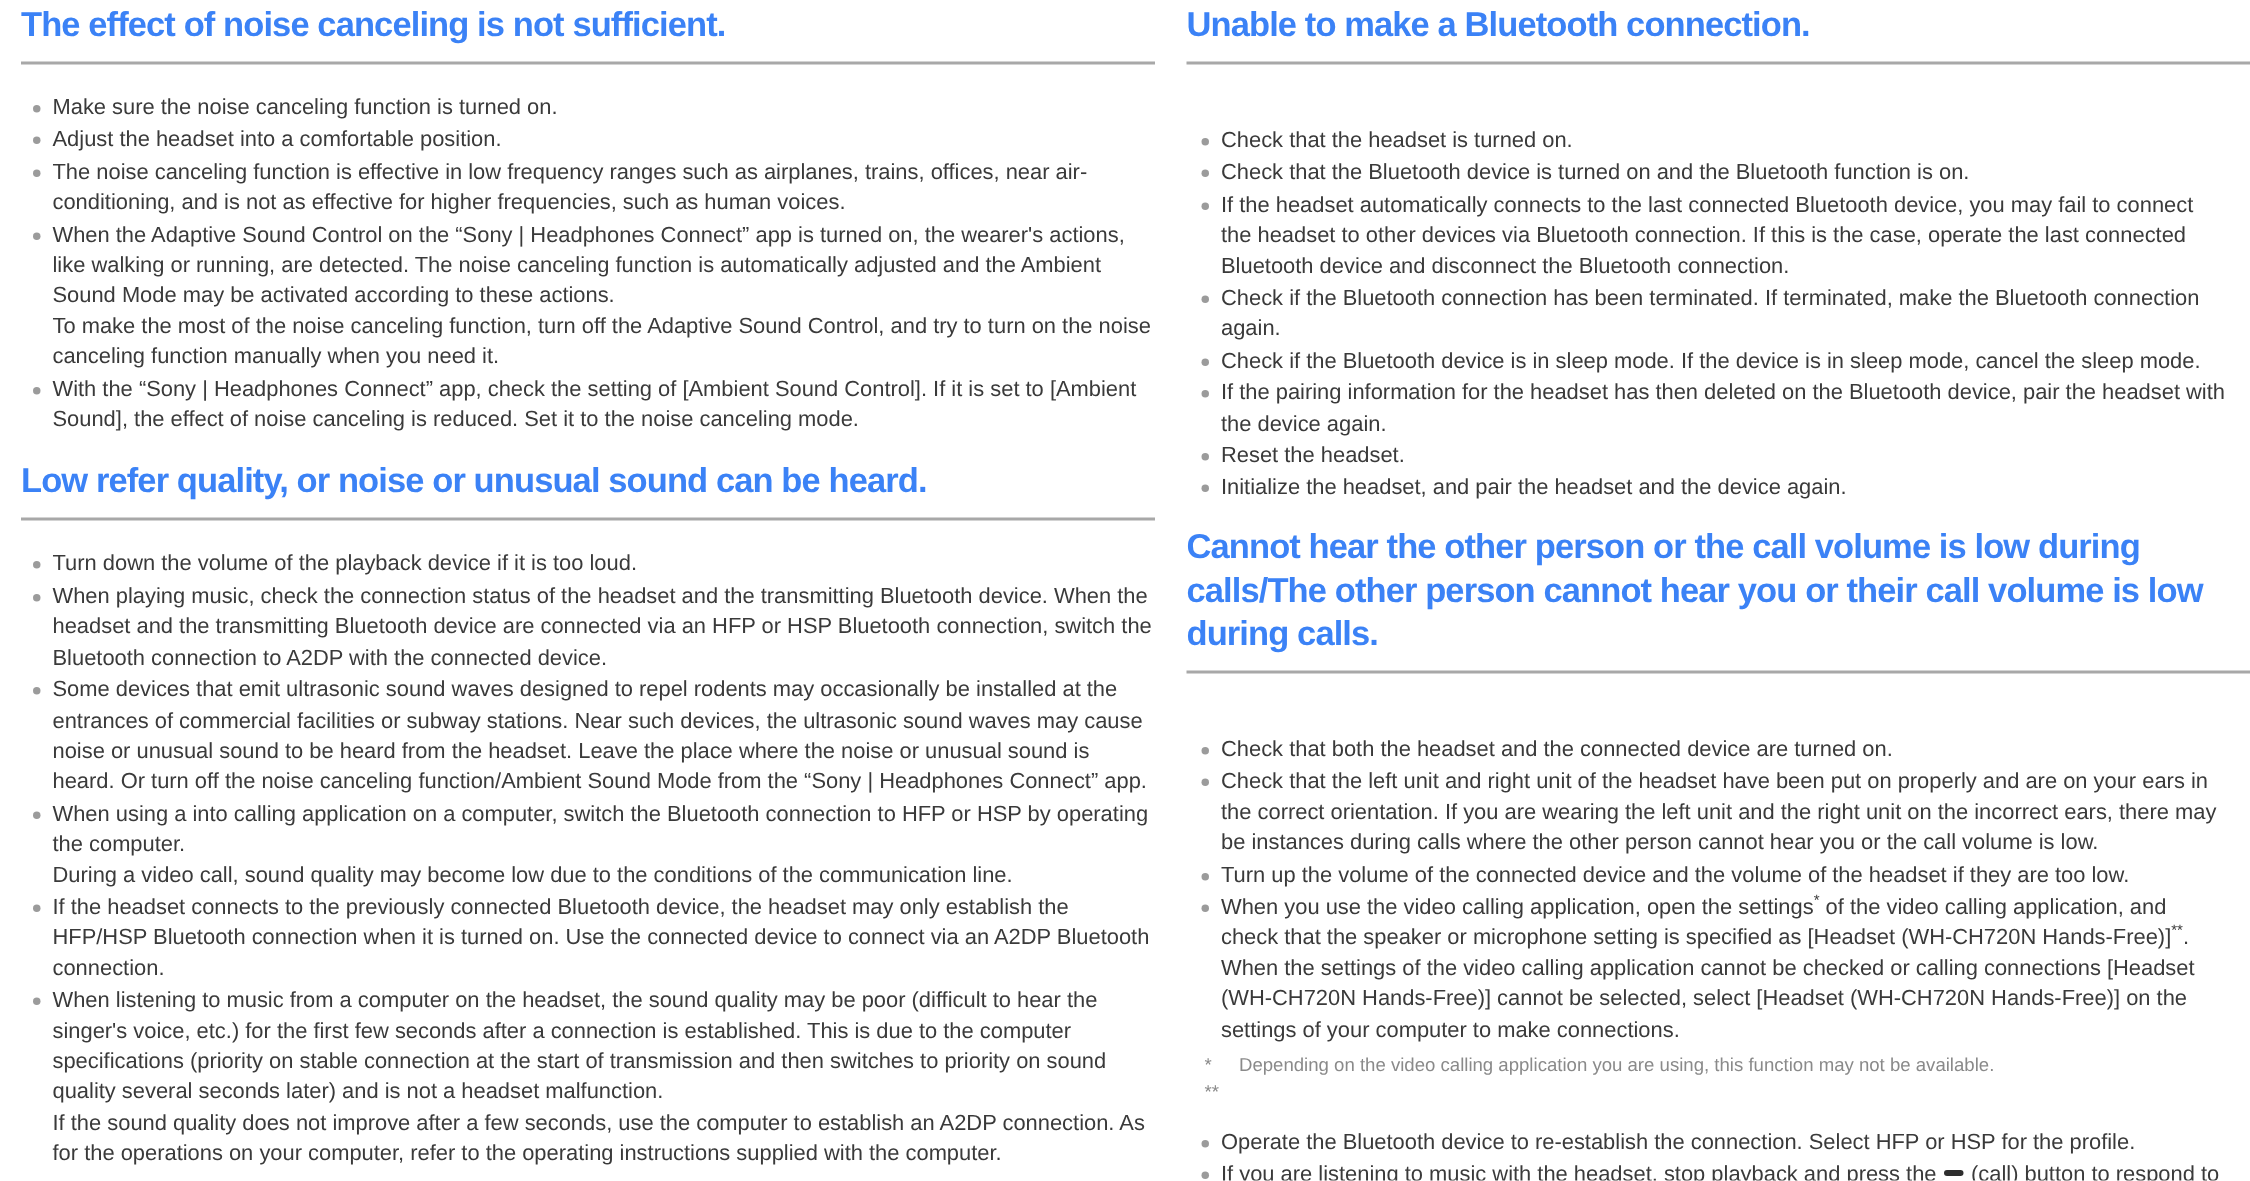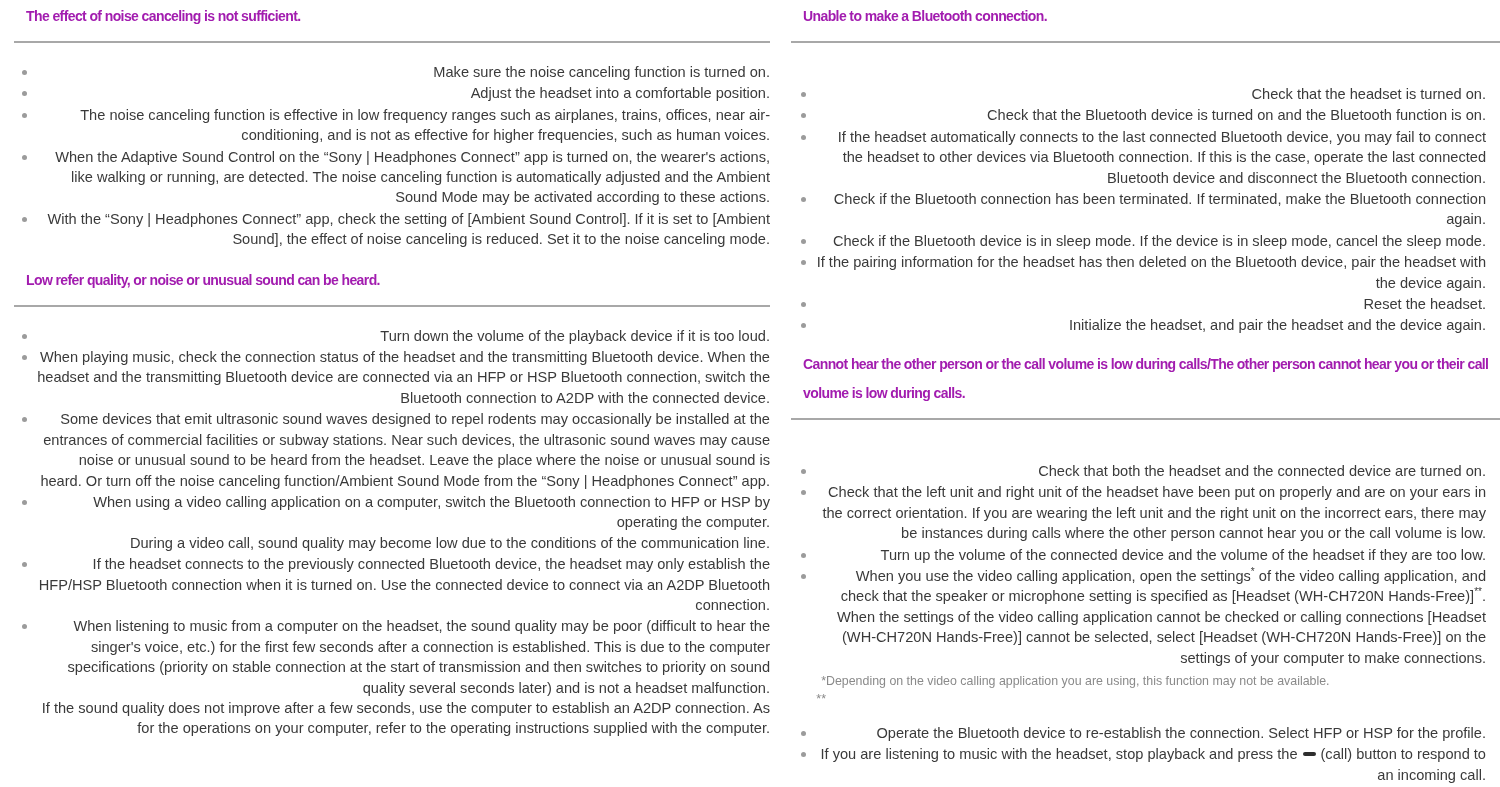--- a/index.html
+++ b/index.html
@@ -7,27 +7,27 @@
     width:1500px;height:787px;background:#ffffff;overflow:hidden;
     font-family:"Liberation Sans", sans-serif;color:#3a3a3a;
     -webkit-font-smoothing:antialiased;
   }
   .page{display:flex;gap:16px;padding-top:2px;box-sizing:border-box;}
   .col{box-sizing:border-box;}
   .col-left{width:770px;padding-left:14px;}
   .col-right{width:714px;padding-left:5px;}
 
   h2.section-title{
-    margin:0 0 10px 12px;
-    font-size:14px;font-weight:bold;letter-spacing:-0.6px;
-    line-height:29px;color:#a21caf;
+    margin:0 0 10px 0;
+    font-size:23px;font-weight:bold;letter-spacing:-0.6px;
+    line-height:29px;color:#3b82f6;
   }
   hr.rule{border:none;border-top:2px solid #a8a8a8;margin:0;}
 
-  ul.bullets{list-style:none;margin:19px 0 16px 0;padding:0 0 0 21px;text-align:right;}
+  ul.bullets{list-style:none;margin:19px 0 16px 0;padding:0 0 0 21px;}
   .col-right ul.bullets{padding-left:23px;padding-right:14px;margin-bottom:14px;margin-top:41px;}
   ul.bullets li{
     position:relative;font-size:14.6px;line-height:20.4px;
     margin:0 0 1px 0;
   }
   ul.bullets li::before{
     content:"";position:absolute;left:-13px;top:8px;
     width:5px;height:5px;border-radius:50%;background:#9b9b9b;
   }
   ul.bullets p{margin:0;}
@@ -59,20 +59,21 @@
             <p>Make sure the noise canceling function is turned on.</p>
           </li>
         <li>
             <p>Adjust the headset into a comfortable position.</p>
           </li>
         <li>
             <p>The noise canceling function is effective in low frequency ranges such as airplanes, trains, offices, near air-conditioning, and is not as effective for higher frequencies, such as human voices.</p>
           </li>
         <li>
           <p>When the Adaptive Sound Control on the “Sony | Headphones Connect” app is turned on, the wearer's actions, like walking or running, are detected. The noise canceling function is automatically adjusted and the Ambient Sound Mode may be activated according to these actions.</p>
+          <p>To make the most of the noise canceling function, turn off the Adaptive Sound Control, and try to turn on the noise canceling function manually when you need it.</p>
         </li>
         <li>
             <p>With the “Sony | Headphones Connect” app, check the setting of [Ambient Sound Control]. If it is set to [Ambient Sound], the effect of noise canceling is reduced. Set it to the noise canceling mode.</p>
           </li>
       </ul>
     </section>
 
     <section>
       <h2 class="section-title">Low refer quality, or noise or unusual sound can be heard.</h2>
       <hr class="rule">
@@ -80,21 +81,21 @@
         <li>
             <p>Turn down the volume of the playback device if it is too loud.</p>
           </li>
         <li>
             <p>When playing music, check the connection status of the headset and the transmitting Bluetooth device. When the headset and the transmitting Bluetooth device are connected via an HFP or HSP Bluetooth connection, switch the Bluetooth connection to A2DP with the connected device.</p>
           </li>
         <li>
             <p>Some devices that emit ultrasonic sound waves designed to repel rodents may occasionally be installed at the entrances of commercial facilities or subway stations. Near such devices, the ultrasonic sound waves may cause noise or unusual sound to be heard from the headset. Leave the place where the noise or unusual sound is heard. Or turn off the noise canceling function/Ambient Sound Mode from the “Sony | Headphones Connect” app.</p>
           </li>
         <li>
-          <p>When using a video calling application on a computer, switch the Bluetooth connection to HFP or HSP by operating the computer.</p>
+          <p>When using a into calling application on a computer, switch the Bluetooth connection to HFP or HSP by operating the computer.</p>
           <p>During a video call, sound quality may become low due to the conditions of the communication line.</p>
         </li>
         <li>
             <p>If the headset connects to the previously connected Bluetooth device, the headset may only establish the HFP/HSP Bluetooth connection when it is turned on. Use the connected device to connect via an A2DP Bluetooth connection.</p>
           </li>
         <li>
           <p>When listening to music from a computer on the headset, the sound quality may be poor (difficult to hear the singer's voice, etc.) for the first few seconds after a connection is established. This is due to the computer specifications (priority on stable connection at the start of transmission and then switches to priority on sound quality several seconds later) and is not a headset malfunction.</p>
           <p>If the sound quality does not improve after a few seconds, use the computer to establish an A2DP connection. As for the operations on your computer, refer to the operating instructions supplied with the computer.</p>
         </li>
       </ul>

